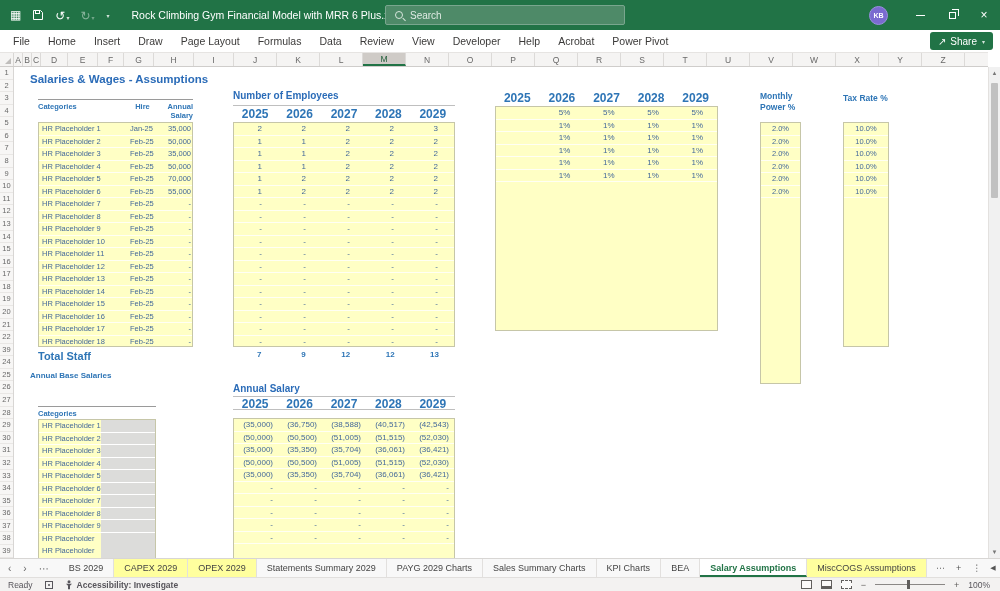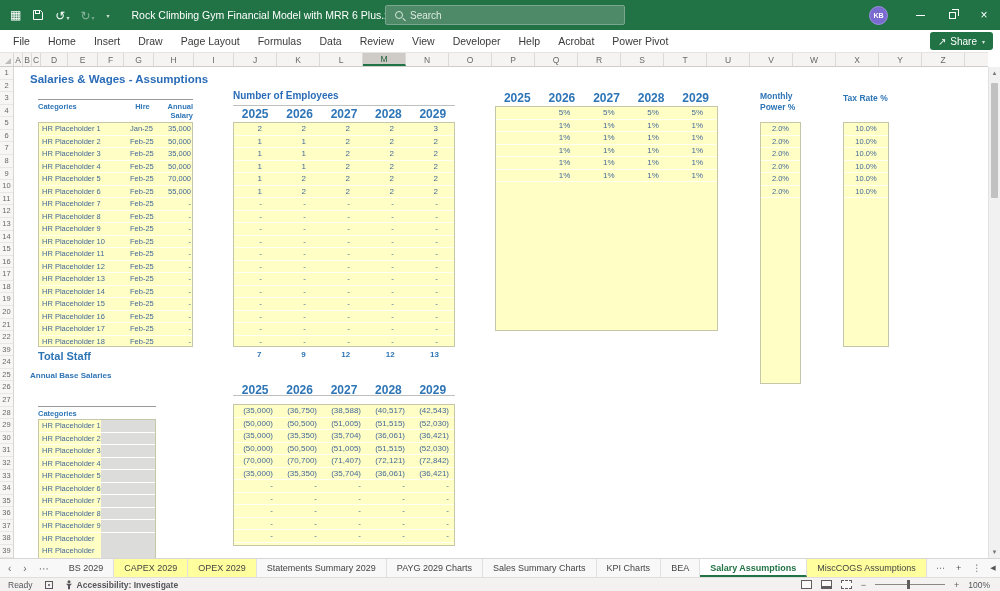--- a/index.html
+++ b/index.html
@@ -739,20 +739,21 @@
 
       <div class="yrow">10.0%</div>
 
       <div class="yrow">10.0%</div>
 
   </div>
 
   <div class="base-label">Annual Base Salaries</div>
 
   <div class="tbl tbl-salary grid5">
+    <div class="tbl-title">Annual Salary</div>
     <div class="years">
 
         <span>2025</span>
 
         <span>2026</span>
 
         <span>2027</span>
 
         <span>2028</span>
 
@@ -787,27 +788,20 @@
         </div>
 
         <div class="yrow">
           <span>(50,000)</span>
           <span>(50,500)</span>
           <span>(51,005)</span>
           <span>(51,515)</span>
           <span>(52,030)</span>
         </div>
 
-        <div class="yrow">
-          <span>(70,000)</span>
-          <span>(70,700)</span>
-          <span>(71,407)</span>
-          <span>(72,121)</span>
-          <span>(72,842)</span>
-        </div>
 
         <div class="yrow">
           <span>(35,000)</span>
           <span>(35,350)</span>
           <span>(35,704)</span>
           <span>(36,061)</span>
           <span>(36,421)</span>
         </div>
 
         <div class="yrow">

